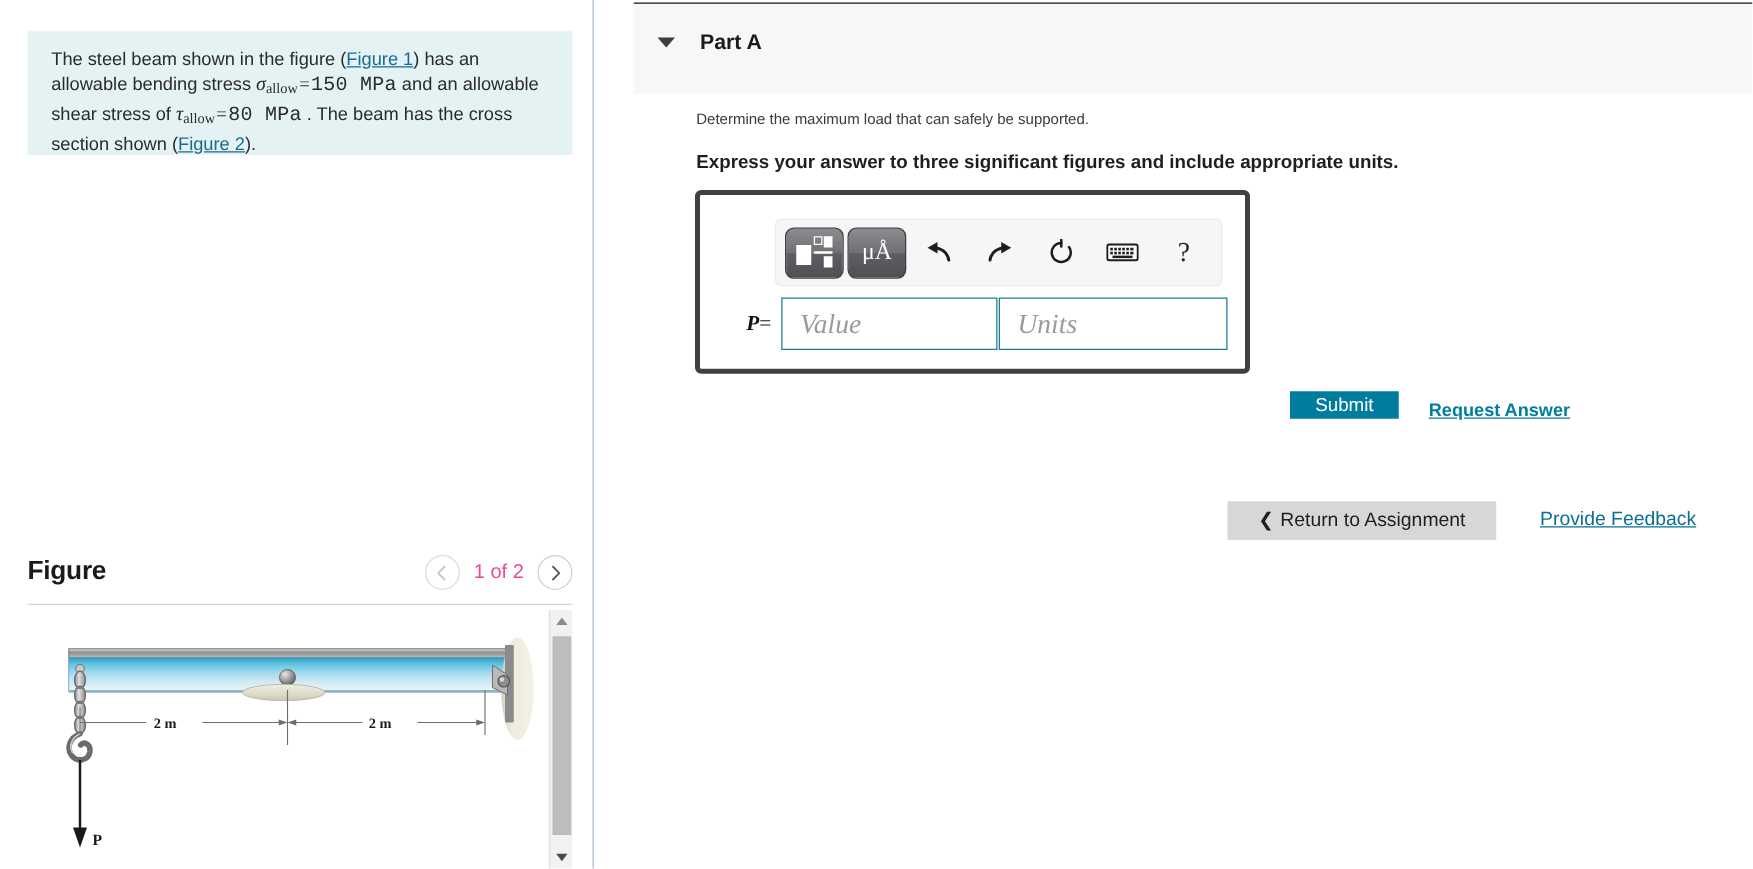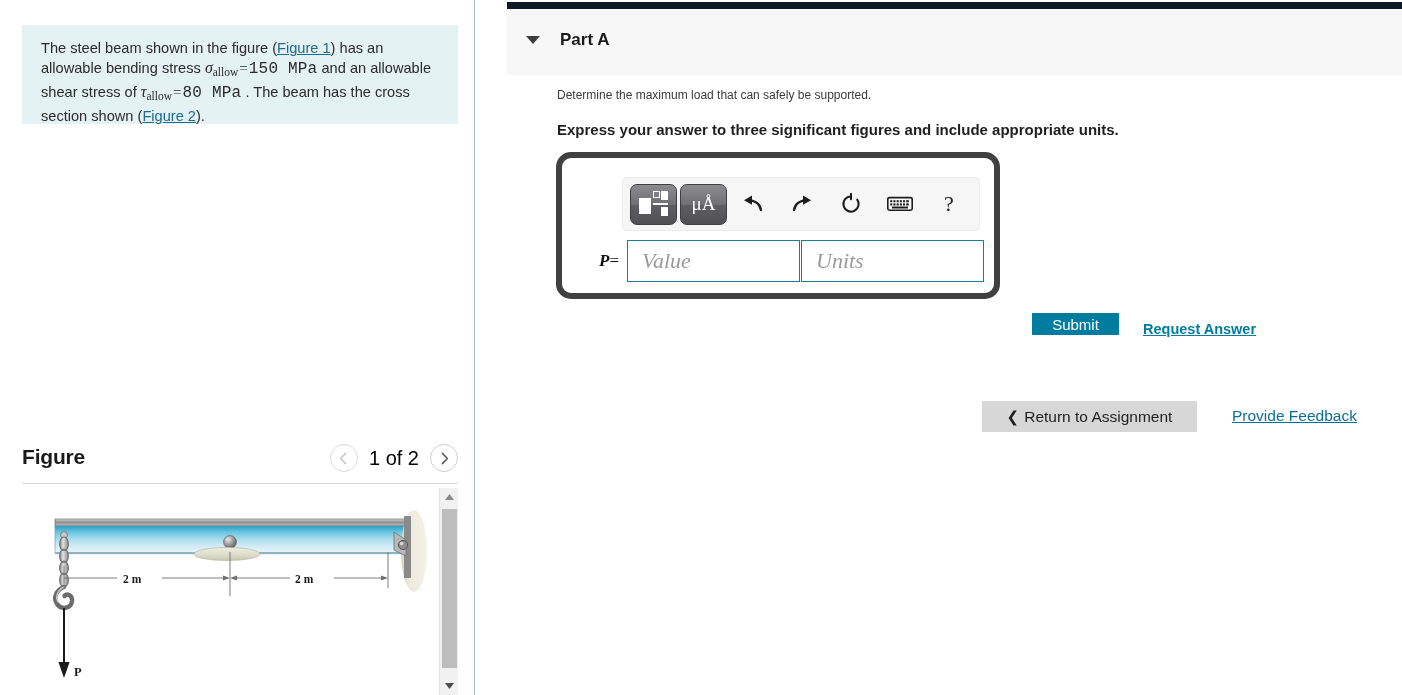--- a/index.html
+++ b/index.html
@@ -93,22 +93,22 @@
     background: #fff;
     display: flex;
     align-items: center;
     justify-content: center;
     box-sizing: border-box;
     cursor: pointer;
   }
   .pg-btn.disabled { border-color: #dcdcdc; cursor: default; }
   .pg-btn svg { display:block; }
   .pg-count {
-    font-size: 20px;
-    color: #000000;
+    font-size: 16px;
+    color: #ec4899;
   }
   .figure-rule {
     position: absolute;
     left: 22px;
     top: 483px;
     width: 436px;
     height: 1px;
     background: #d6d6d6;
   }
 
@@ -167,21 +167,21 @@
     width: 927px;
     height: 695px;
   }
   .part-header {
     position: absolute;
     left: 32px;
     top: 2px;
     width: 895px;
     height: 73px;
     background: #f7f7f7;
-    border-top: 7px solid #0f172a;
+    border-top: 1px solid #0f172a;
     box-sizing: border-box;
   }
   .part-caret {
     position: absolute;
     left: 19px;
     top: 27px;
     width: 0; height: 0;
     border-left: 7px solid transparent;
     border-right: 7px solid transparent;
     border-top: 8px solid #3d3d3d;
@@ -212,22 +212,22 @@
     color: #1f1f1f;
   }
 
   
   .answer-card {
     position: absolute;
     left: 81px;
     top: 152px;
     width: 444px;
     height: 147px;
-    border: 6px solid #404040;
-    border-radius: 15px;
+    border: 4px solid #404040;
+    border-radius: 5px;
     background: #fff;
     box-sizing: border-box;
   }
   .mathbar {
     position: absolute;
     left: 60px;
     top: 19px;
     width: 358px;
     height: 54px;
     background: #f6f6f6;

